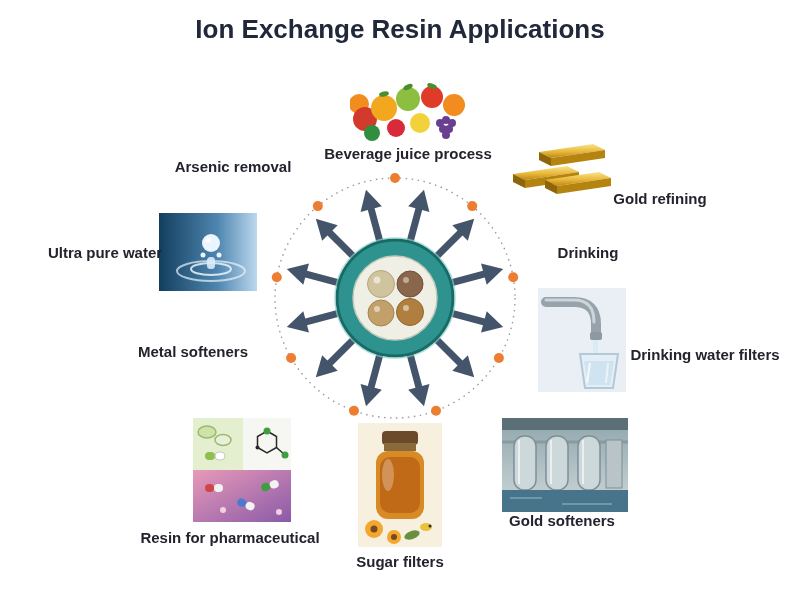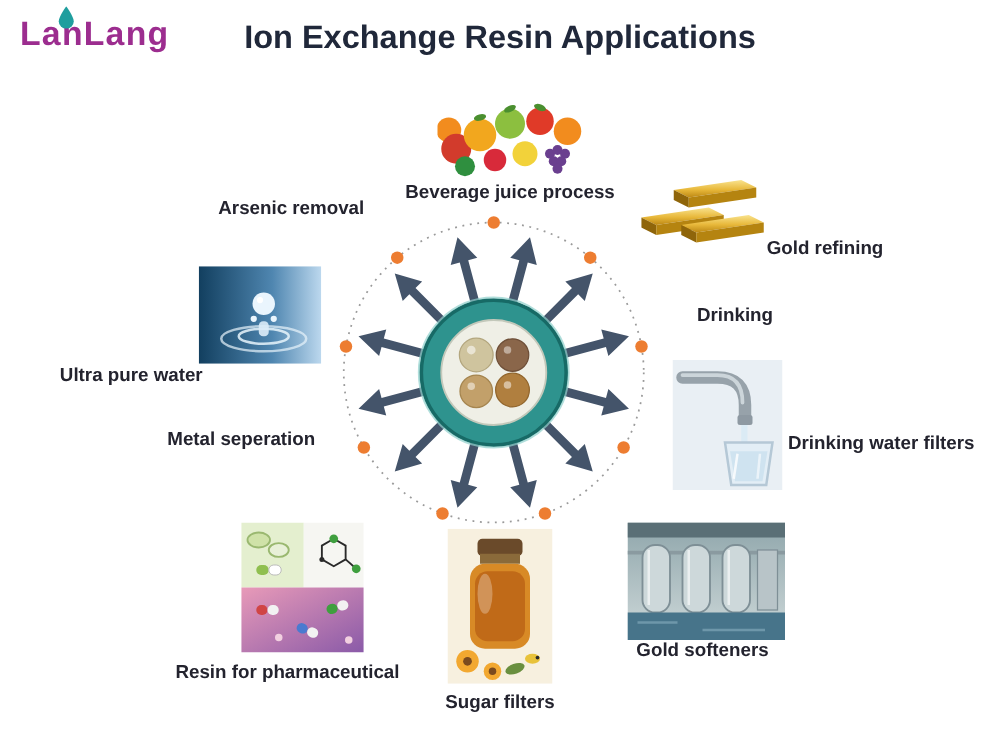--- a/index.html
+++ b/index.html
@@ -24,26 +24,20 @@
   }
   .img-box{position:absolute;}
   .img-box svg{display:block;}
   #hub-svg{position:absolute;left:0;top:0;}
 </style>
 </head>
 <body>
 
 <div id="stage">
 
-  <div class="logo">
-    <span class="logo-text">LanLang</span>
-    <svg class="logo-drop" width="14" height="18" viewBox="0 0 14 18">
-      <path d="M7 0 C7 0 1 8.5 1 12 a6 6 0 0 0 12 0 C13 8.5 7 0 7 0 Z" fill="#1f9e9e"></path>
-    </svg>
-  </div>
 
   <div class="page-title">Ion Exchange Resin Applications</div>
 
   <svg id="hub-svg" width="800" height="600" viewBox="0 0 800 600">
 
     <circle cx="395" cy="298" r="120" fill="none" stroke="#9a9a9a" stroke-width="1.4" stroke-dasharray="1.5 4.5"></circle>
 
     <g fill="#ed7d31">
       <circle cx="395" cy="178" r="5"></circle>
       <circle cx="472.2" cy="206.1" r="5"></circle>
@@ -253,17 +247,17 @@
     </svg>
   </div>
 
   <div class="app-label" style="left:408px;top:145px;">Beverage juice process</div>
   <div class="app-label" style="left:660px;top:179px;margin-top:11px;">Gold refining</div>
   <div class="app-label" style="left:588px;top:244px;">Drinking</div>
   <div class="app-label" style="left:705px;top:346px;">Drinking water filters</div>
   <div class="app-label" style="left:562px;top:512px;">Gold softeners</div>
   <div class="app-label" style="left:400px;top:553px;">Sugar filters</div>
   <div class="app-label" style="left:230px;top:529px;">Resin for pharmaceutical</div>
-  <div class="app-label" style="left:193px;top:343px;">Metal seperation</div>
-  <div class="app-label" style="left:105px;top:244px;margin-top:48px;">Ultra pure water</div>
+  <div class="app-label" style="left:193px;top:343px;">Metal softeners</div>
+  <div class="app-label" style="left:105px;top:244px;">Ultra pure water</div>
   <div class="app-label" style="left:233px;top:158px;">Arsenic removal</div>
 
 </div>
 
 </body></html>

